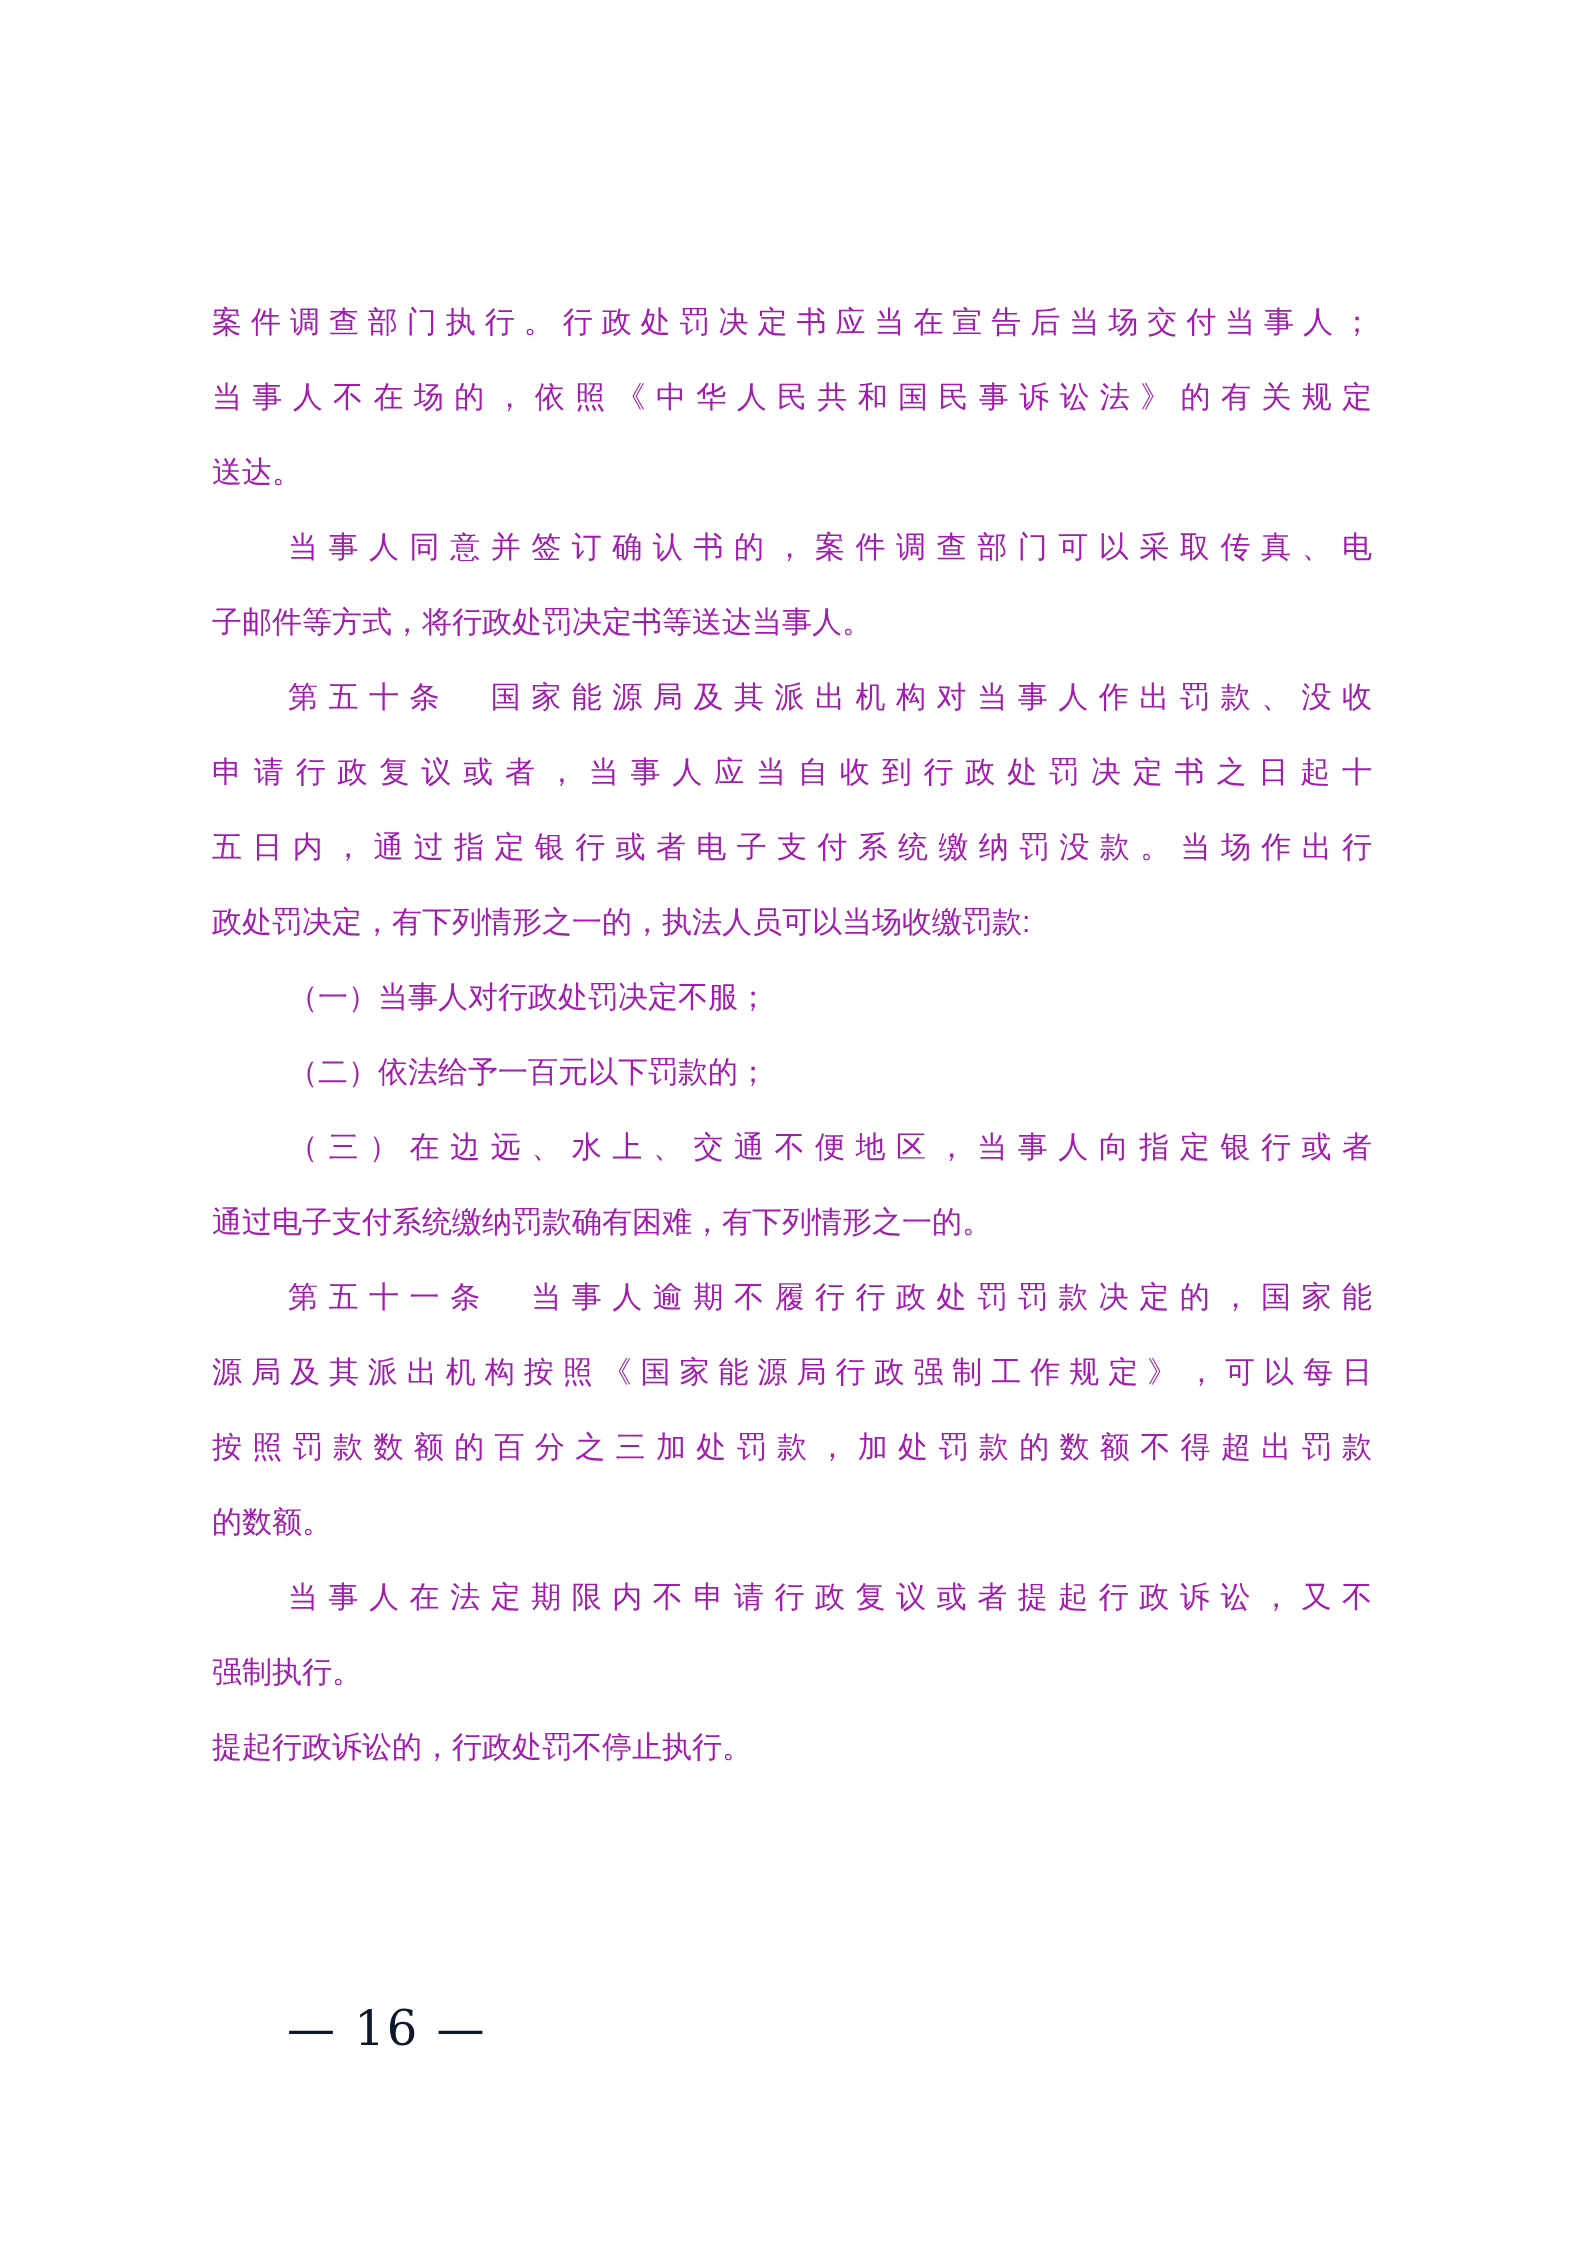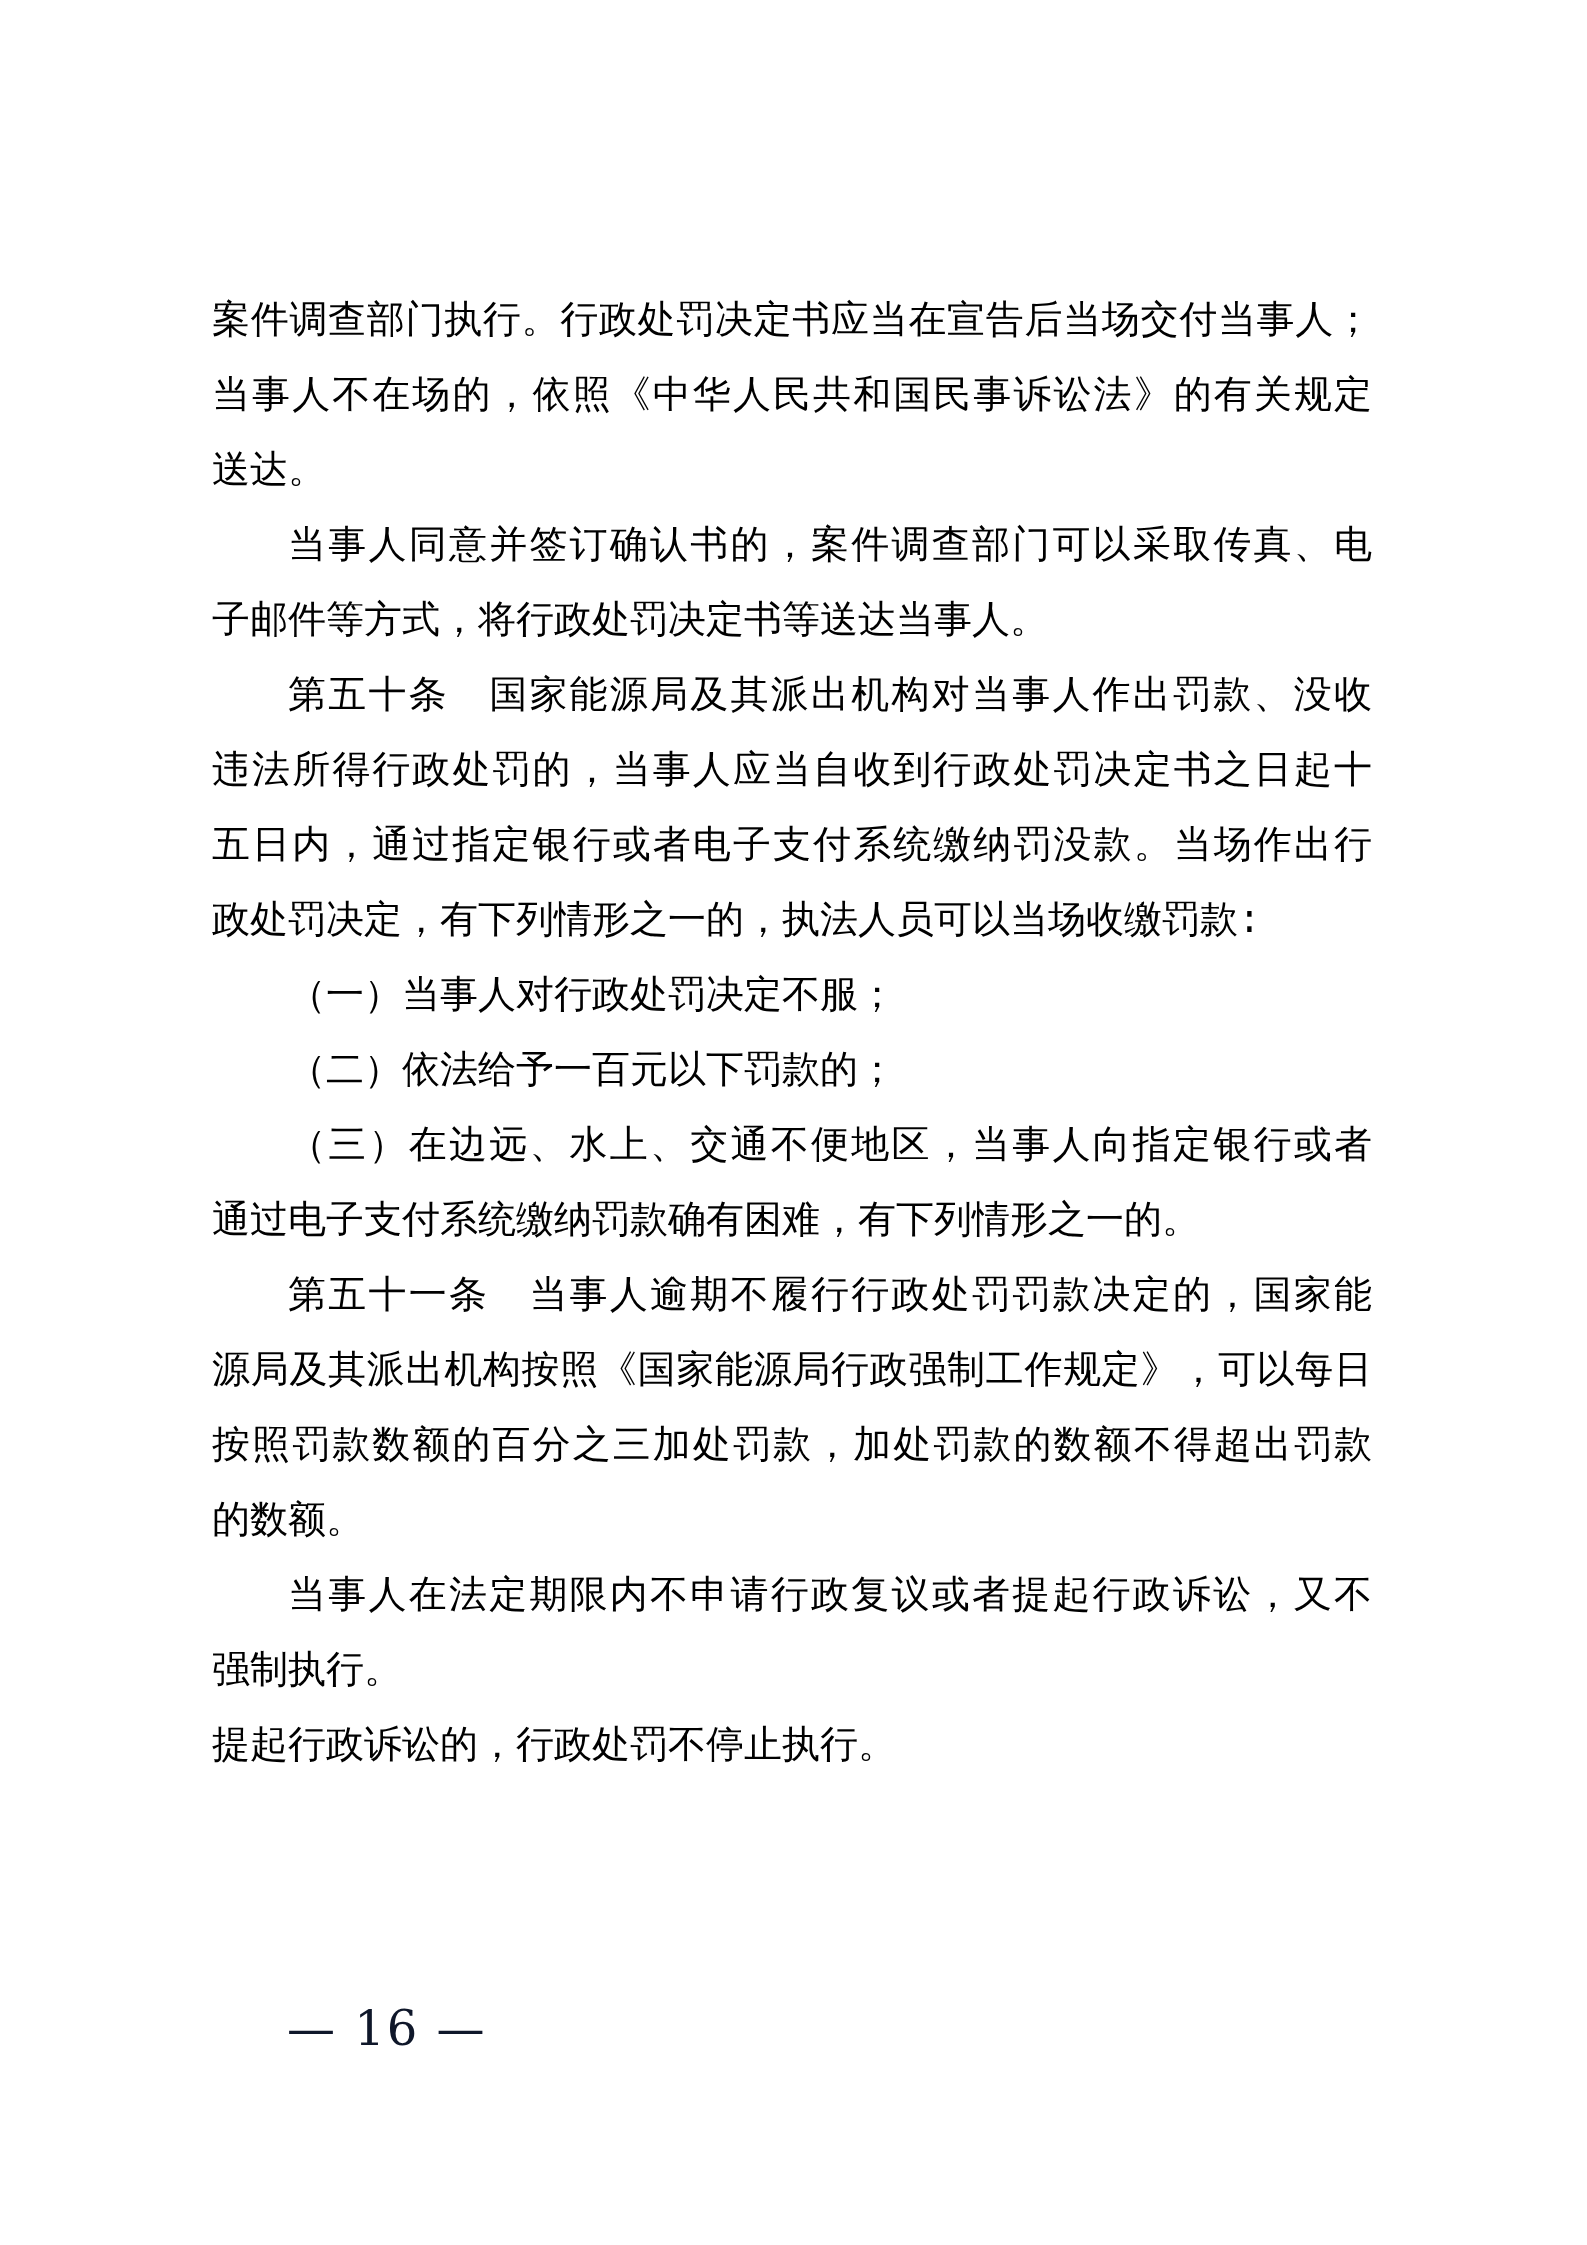--- a/index.html
+++ b/index.html
@@ -16,23 +16,23 @@
   }
   .doc-body {
     position: absolute;
     left: 212px;
     top: 284px;
     width: 1160px;
   }
   .line {
     height: 75px;
     line-height: 75px;
-    font-family: Liberation Mono, monospace;
-    font-size: 38px;
-    color: #000000;
+    font-family: Liberation Sans, sans-serif;
+    font-size: 30px;
+    color: #a21caf;
     white-space: normal;
     text-align: left;
   }
   .line.fill {
     text-align: justify;
     text-align-last: justify;
     text-justify: inter-character;
   }
   .line.indent {
     text-indent: 76px;
@@ -53,21 +53,21 @@
 <body>
 
 <div class="page">
   <div class="doc-body">
       <div class="line fill">案件调查部门执行。行政处罚决定书应当在宣告后当场交付当事人；</div>
       <div class="line fill">当事人不在场的，依照《中华人民共和国民事诉讼法》的有关规定</div>
       <div class="line">送达。</div>
       <div class="line indent fill">当事人同意并签订确认书的，案件调查部门可以采取传真、电</div>
       <div class="line">子邮件等方式，将行政处罚决定书等送达当事人。</div>
       <div class="line indent fill">第五十条　国家能源局及其派出机构对当事人作出罚款、没收</div>
-      <div class="line fill">违法所得行政处罚的，当事人应当自收到行政处罚决定书之日起十</div>
+      <div class="line fill">申请行政复议或者，当事人应当自收到行政处罚决定书之日起十</div>
       <div class="line fill">五日内，通过指定银行或者电子支付系统缴纳罚没款。当场作出行</div>
       <div class="line">政处罚决定，有下列情形之一的，执法人员可以当场收缴罚款:</div>
       <div class="line indent">（一）当事人对行政处罚决定不服；</div>
       <div class="line indent">（二）依法给予一百元以下罚款的；</div>
       <div class="line indent fill">（三）在边远、水上、交通不便地区，当事人向指定银行或者</div>
       <div class="line">通过电子支付系统缴纳罚款确有困难，有下列情形之一的。</div>
       <div class="line indent fill">第五十一条　当事人逾期不履行行政处罚罚款决定的，国家能</div>
       <div class="line fill">源局及其派出机构按照《国家能源局行政强制工作规定》，可以每日</div>
       <div class="line fill">按照罚款数额的百分之三加处罚款，加处罚款的数额不得超出罚款</div>
       <div class="line">的数额。</div>

